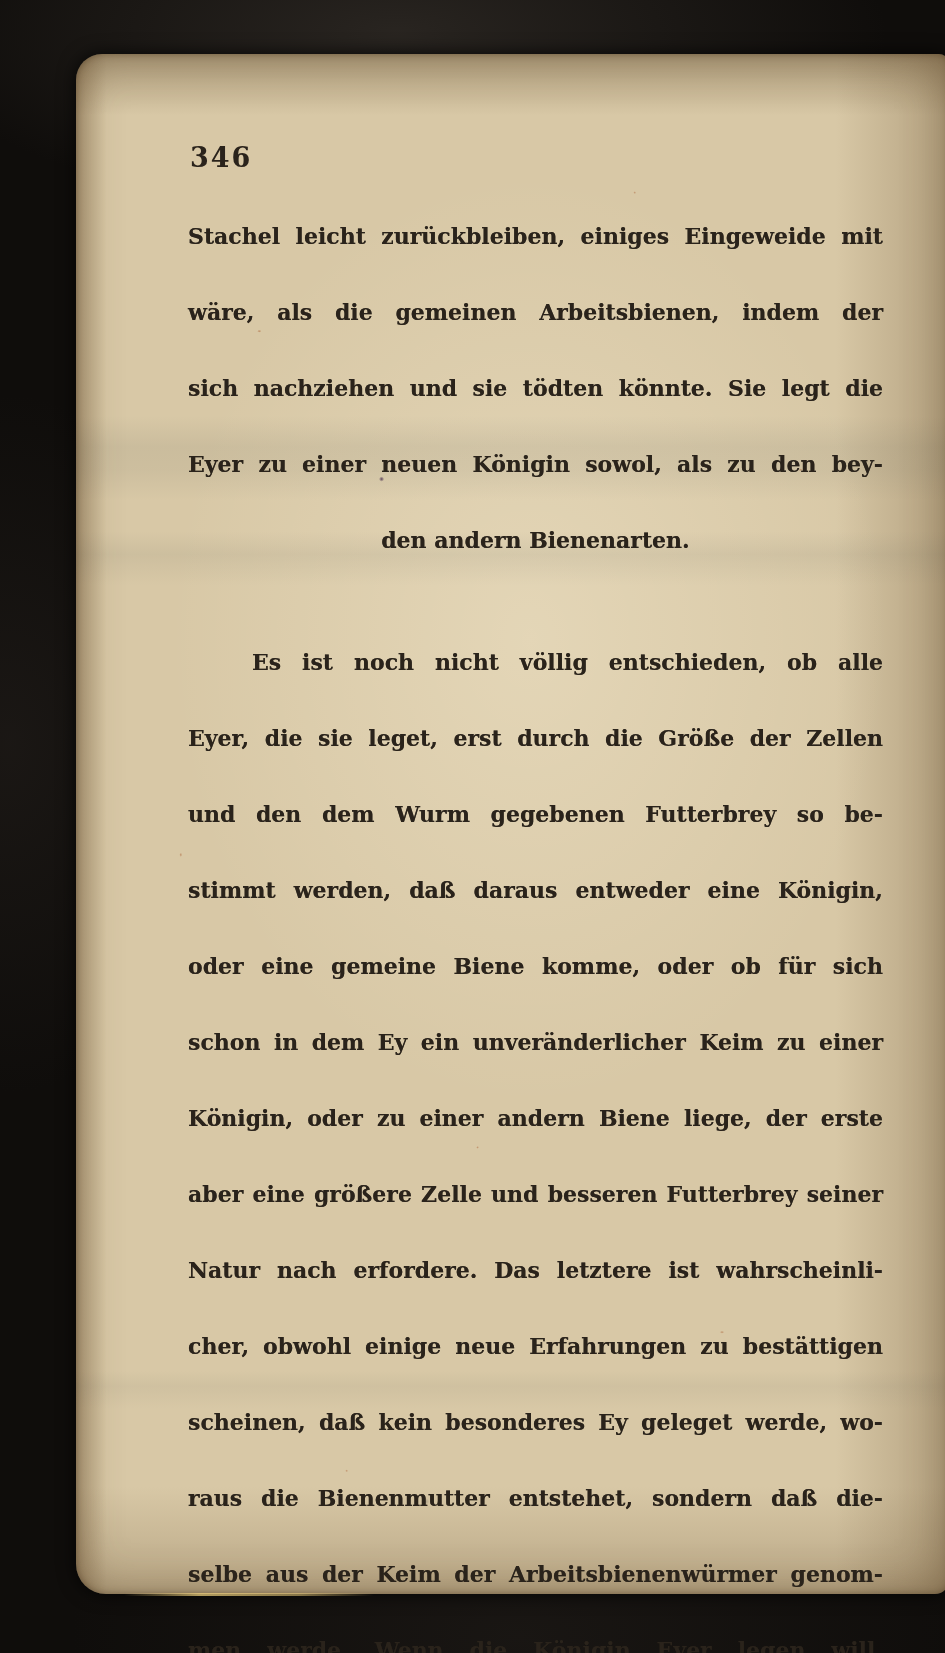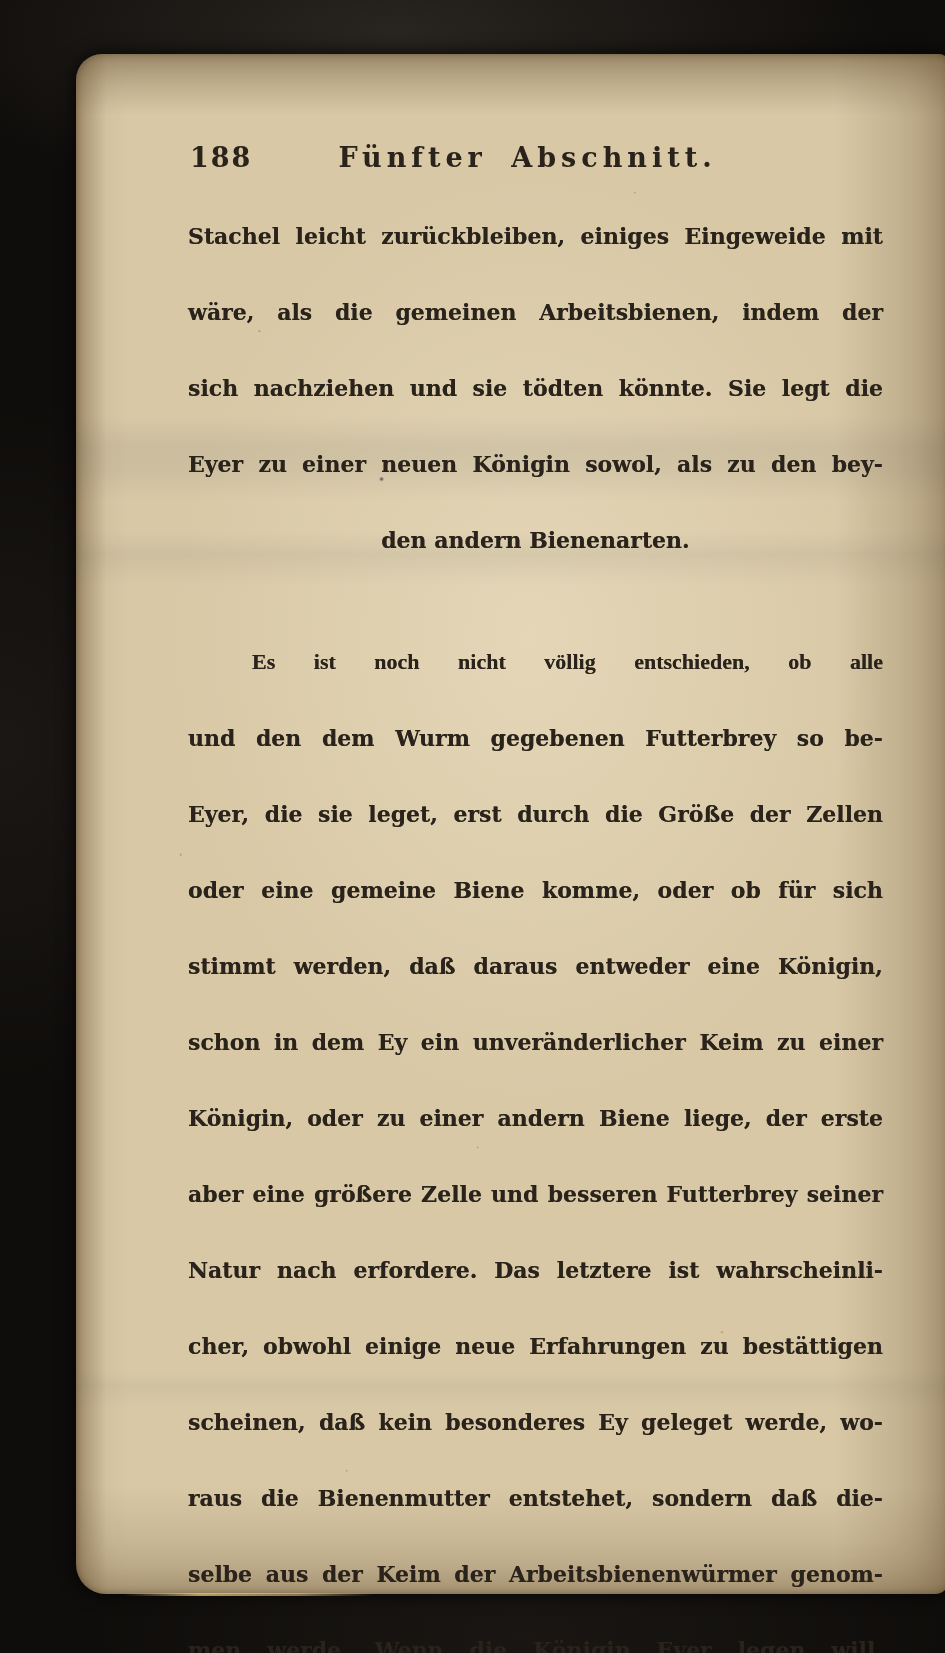--- a/index.html
+++ b/index.html
@@ -61,45 +61,44 @@
   .textblock{font-size:22px;font-weight:bold;line-height:38px;}
   .para{margin:0;}
   .para + .para{margin-top:84px;}
   .line{
     text-align:justify;
     text-shadow:0 0 .6px rgba(42,35,27,.65);
   }
   .line::after{content:"";display:inline-block;width:100%;height:0;}
   .line.nojust{text-align:center;}
   .line.nojust::after{display:none;}
-  .para.indent .line:first-child{padding-left:64px;font-family:Liberation Serif, serif;}
+  .para.indent .line:first-child{padding-left:64px;}
 </style>
 </head>
 <body style="--paper: #d8c8a6; --ink: #2a231b; background-color: rgb(15, 13, 11);">
 
 <div class="paper">
   <div class="content">
     <div class="header">
-      <span class="pagenum">188</span>
-      <span class="title">Fünfter Abschnitt.</span>
+      <span class="pagenum">346</span>
     </div>
     <div class="textblock">
         <div class="para">
           <div class="line">Stachel leicht zurückbleiben, einiges Eingeweide mit</div>
           <div class="line">wäre, als die gemeinen Arbeitsbienen, indem der</div>
           <div class="line">sich nachziehen und sie tödten könnte.  Sie legt die</div>
           <div class="line">Eyer zu einer neuen Königin sowol, als zu den bey-</div>
           <div class="line nojust">den andern Bienenarten.</div>
         </div>
         <div class="para indent">
           <div class="line">Es ist noch nicht völlig entschieden, ob  alle</div>
+          <div class="line">Eyer, die sie leget, erst durch die Größe der Zellen</div>
           <div class="line">und den dem Wurm gegebenen Futterbrey so be-</div>
-          <div class="line">Eyer, die sie leget, erst durch die Größe der Zellen</div>
+          <div class="line">stimmt werden, daß daraus entweder eine Königin,</div>
           <div class="line">oder eine gemeine Biene komme, oder ob für sich</div>
-          <div class="line">stimmt werden, daß daraus entweder eine Königin,</div>
           <div class="line">schon in dem Ey ein unveränderlicher Keim zu einer</div>
           <div class="line">Königin, oder zu einer andern Biene liege, der erste</div>
           <div class="line">aber eine größere Zelle und besseren Futterbrey seiner</div>
           <div class="line">Natur nach erfordere.  Das letztere ist wahrscheinli-</div>
           <div class="line">cher, obwohl einige neue Erfahrungen zu bestättigen</div>
           <div class="line">scheinen, daß kein besonderes Ey geleget werde, wo-</div>
           <div class="line">raus die Bienenmutter entstehet, sondern daß die-</div>
           <div class="line">selbe aus der Keim der Arbeitsbienenwürmer genom-</div>
           <div class="line">men werde.  Wenn die Königin Eyer legen will,</div>
         </div>

